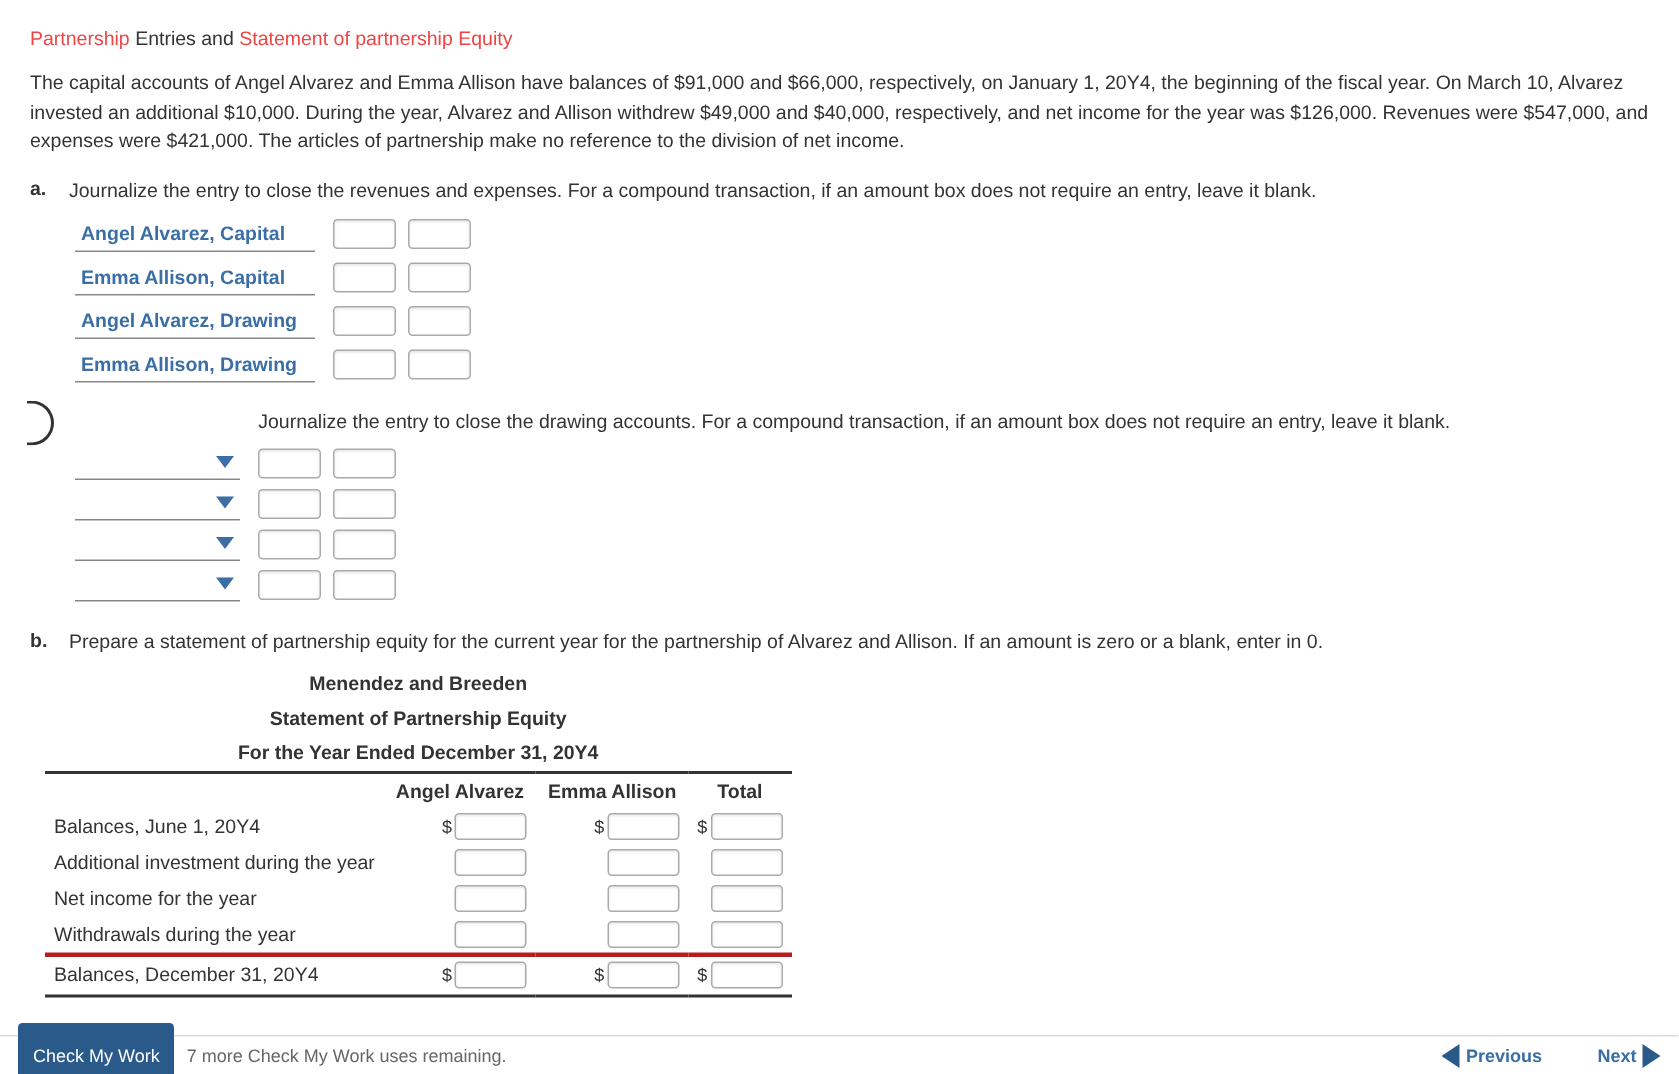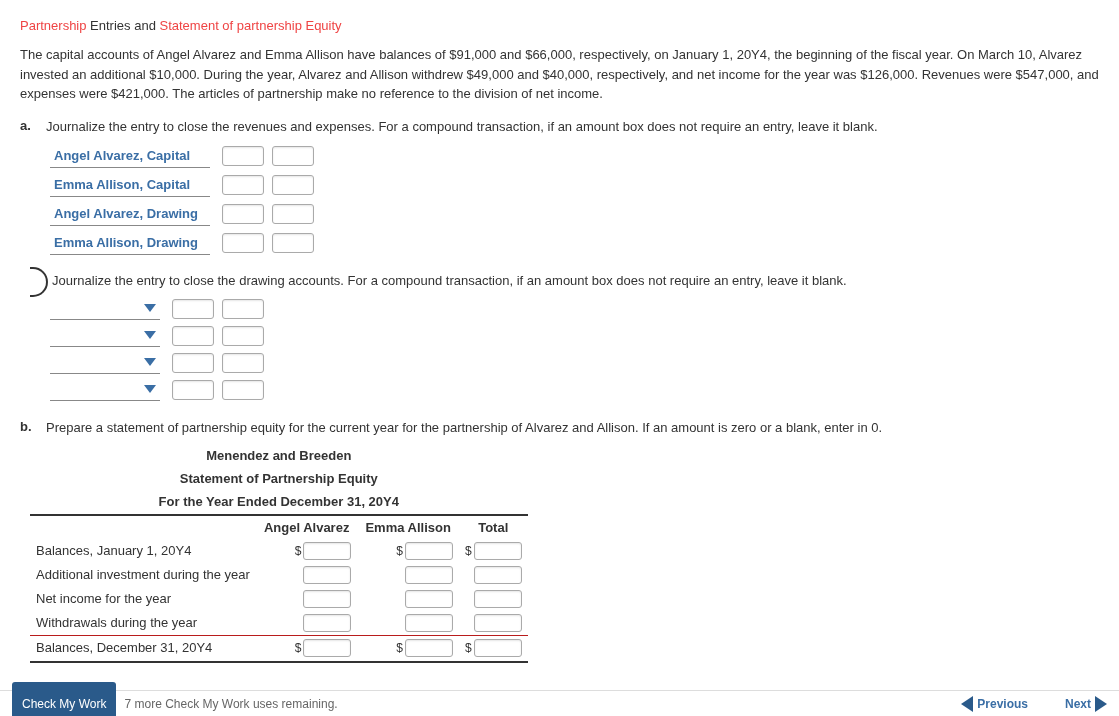--- a/index.html
+++ b/index.html
@@ -50,21 +50,21 @@
       background: #fff;
     }
 
     .stmt-wrap { margin-left: 10px; margin-top: 6px; }
     .stmt-header { text-align: center; font-weight: bold; }
     .stmt-header .row { margin-bottom: 2px; }
     .eq-table { border-collapse: collapse; margin-top: 6px; }
     .eq-table th { font-weight: bold; padding: 4px 8px; text-align: center; }
     .eq-table td { padding: 3px 6px; margin-left: 36px; }
     .eq-table td.label { text-align: left; white-space: nowrap; }
-    .eq-table .sep td { border-top: 1px solid #b91c1c; }
+    .eq-table .sep td { border-top: 3px solid #b91c1c; }
     .eq-table .top-border { border-top: 2px solid #333; }
     .eq-table .bot-border { border-bottom: 2px solid #333; }
     .money-cell { display: flex; align-items: center; justify-content: flex-end; gap: 2px; }
     .money-cell .sign { font-size: 12px; }
     .money-input {
       width: 48px; height: 18px;
       border: 1px solid #aaa;
       border-radius: 3px;
       box-shadow: inset 0 1px 2px rgba(0,0,0,0.1);
       background: #fff;
@@ -153,21 +153,21 @@
     <input class="amount-input" style="">
     <input class="amount-input" style="">
   </div>
   <div class="journal-row">
     <div class="account-cell link">Emma Allison, Drawing</div>
     <input class="amount-input" style="">
     <input class="amount-input" style="">
   </div>
 </div>
 
-<div class="arc-holder" style="margin-left:32px; margin-bottom:10px;">
+<div class="arc-holder" style="margin-left:20px; margin-bottom:10px;text-align:center;">
   <div class="arc-shape"></div>
   <div>Journalize the entry to close the drawing accounts. For a compound transaction, if an amount box does not require an entry, leave it blank.</div>
 </div>
 
 <div class="journal-table">
   <div class="journal-row">
     <div class="account-cell dropdown">
         <div class="tri"></div>
       </div>
     <input class="amount-input" style="">
@@ -219,21 +219,21 @@
             <div class="row">For the Year Ended December 31, 20Y4</div>
           </td>
         </tr>
     <tr class="top-border">
       <th></th>
       <th>Angel Alvarez</th>
       <th>Emma Allison</th>
       <th>Total</th>
     </tr>
     <tr>
-      <td class="label">Balances, January 1, 20Y4</td>
+      <td class="label">Balances, June 1, 20Y4</td>
       <td>
             <div class="money-cell">
               <span class="sign">$</span>
               <input class="money-input" style="">
             </div>
           </td>
       <td>
             <div class="money-cell">
               <span class="sign">$</span>
               <input class="money-input" style="">

